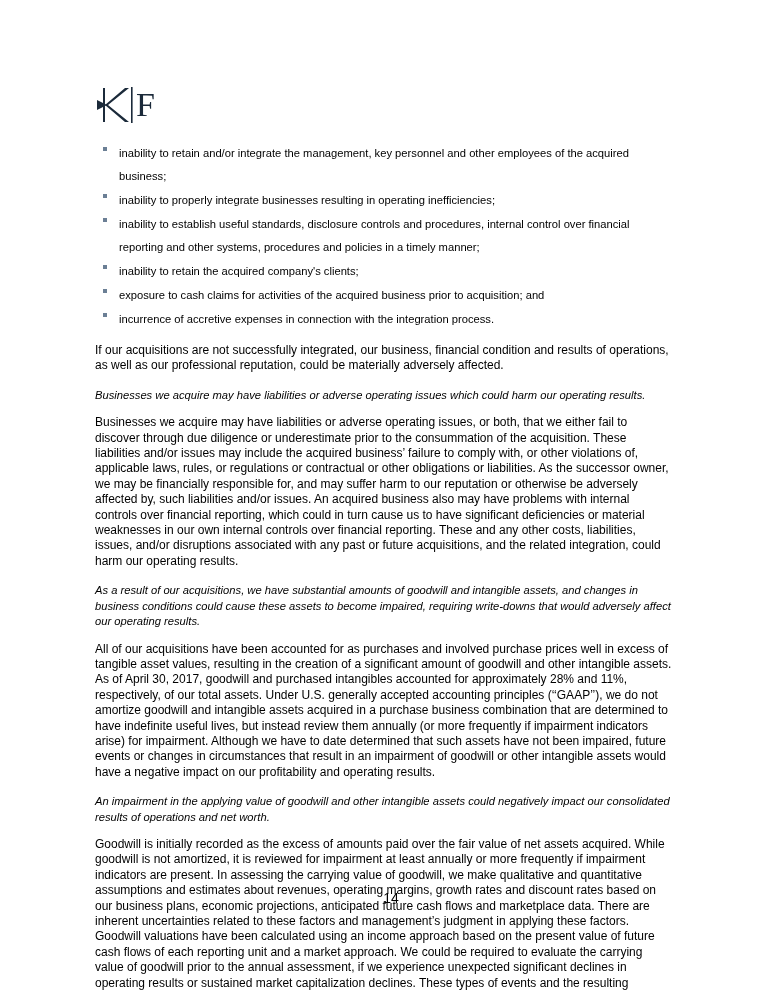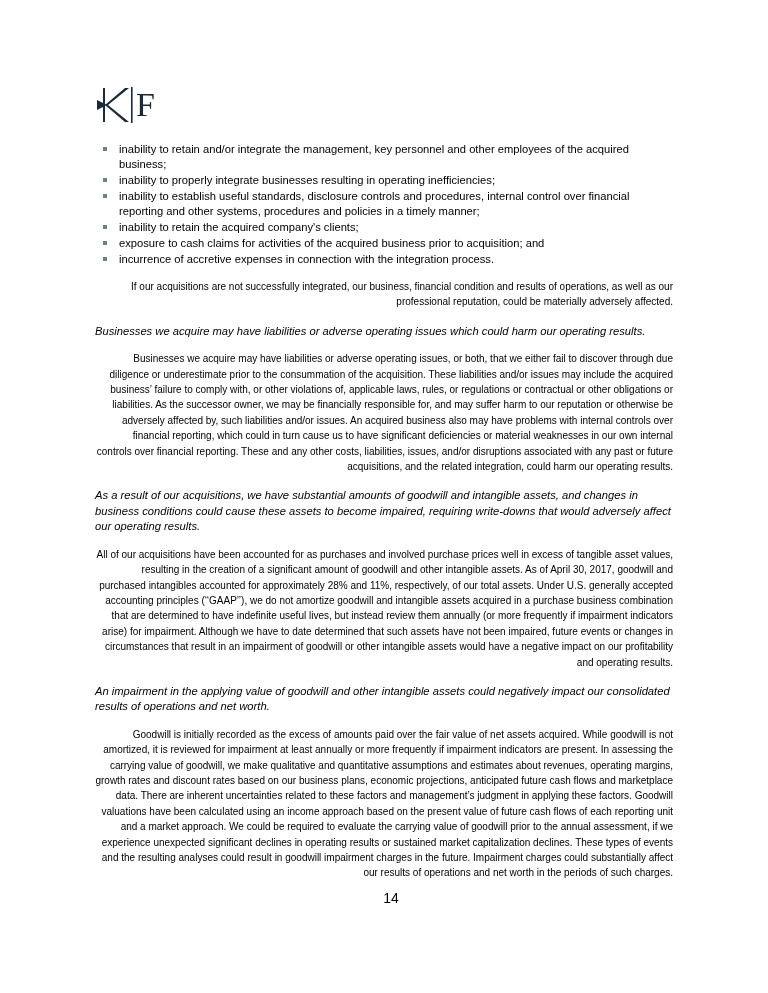--- a/index.html
+++ b/index.html
@@ -33,39 +33,39 @@
     width: 578px;
   }
   ul.bullets {
     list-style: none;
     margin: 0 0 0 0;
     padding: 0;
   }
   ul.bullets li {
     position: relative;
     font-size: 11.2px;
-    line-height: 15px;
+    line-height: 23px;
     color: #000;
     padding-left: 24px;
     margin-bottom: 1px;
     text-align: left;
   }
   ul.bullets li .marker {
     position: absolute;
     left: 8px;
     top: 5px;
     width: 4px;
     height: 4px;
     background: #6b7f95;
   }
   p.body {
-    font-size: 10px;
+    font-size: 12px;
     line-height: 15.4px;
     margin: 12px 0 0 0;
-    text-align: right;
+    text-align: left;
     color: #000;
   }
   p.heading {
     font-size: 11.2px;
     line-height: 15.4px;
     margin: 14px 0 0 0;
     font-weight: normal;
     font-style: italic;
     color: #000;
     text-align: left;

